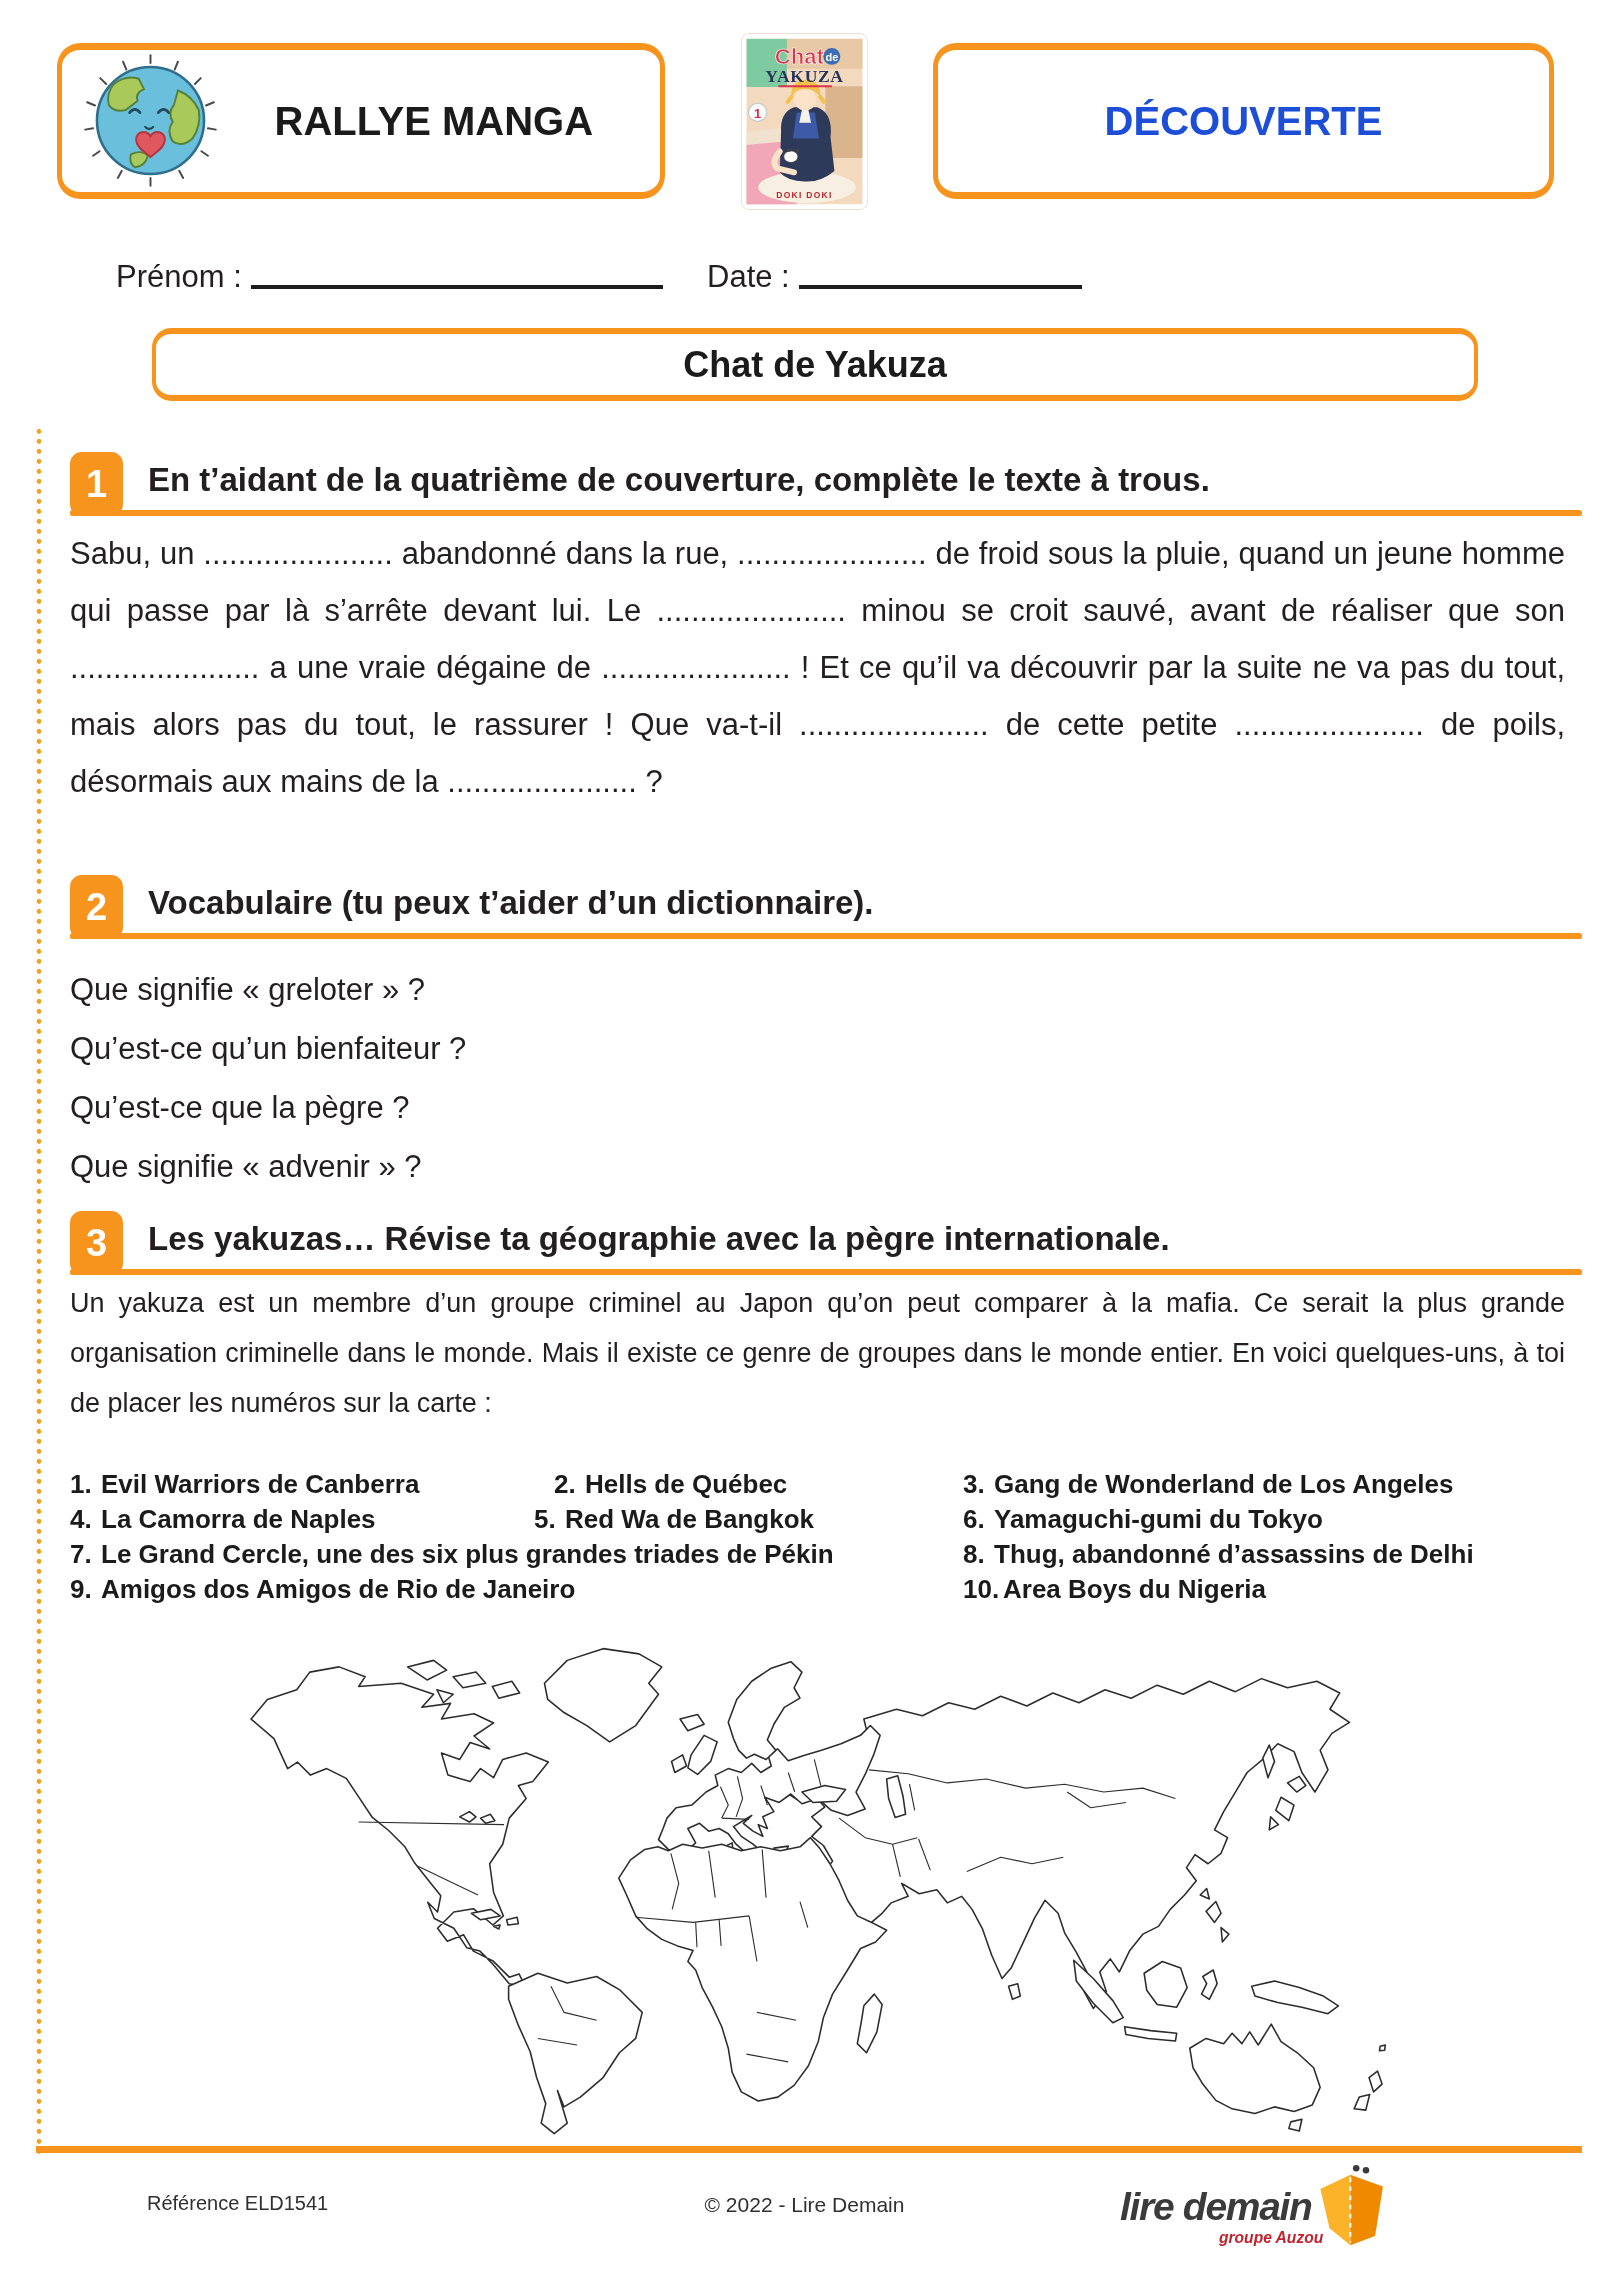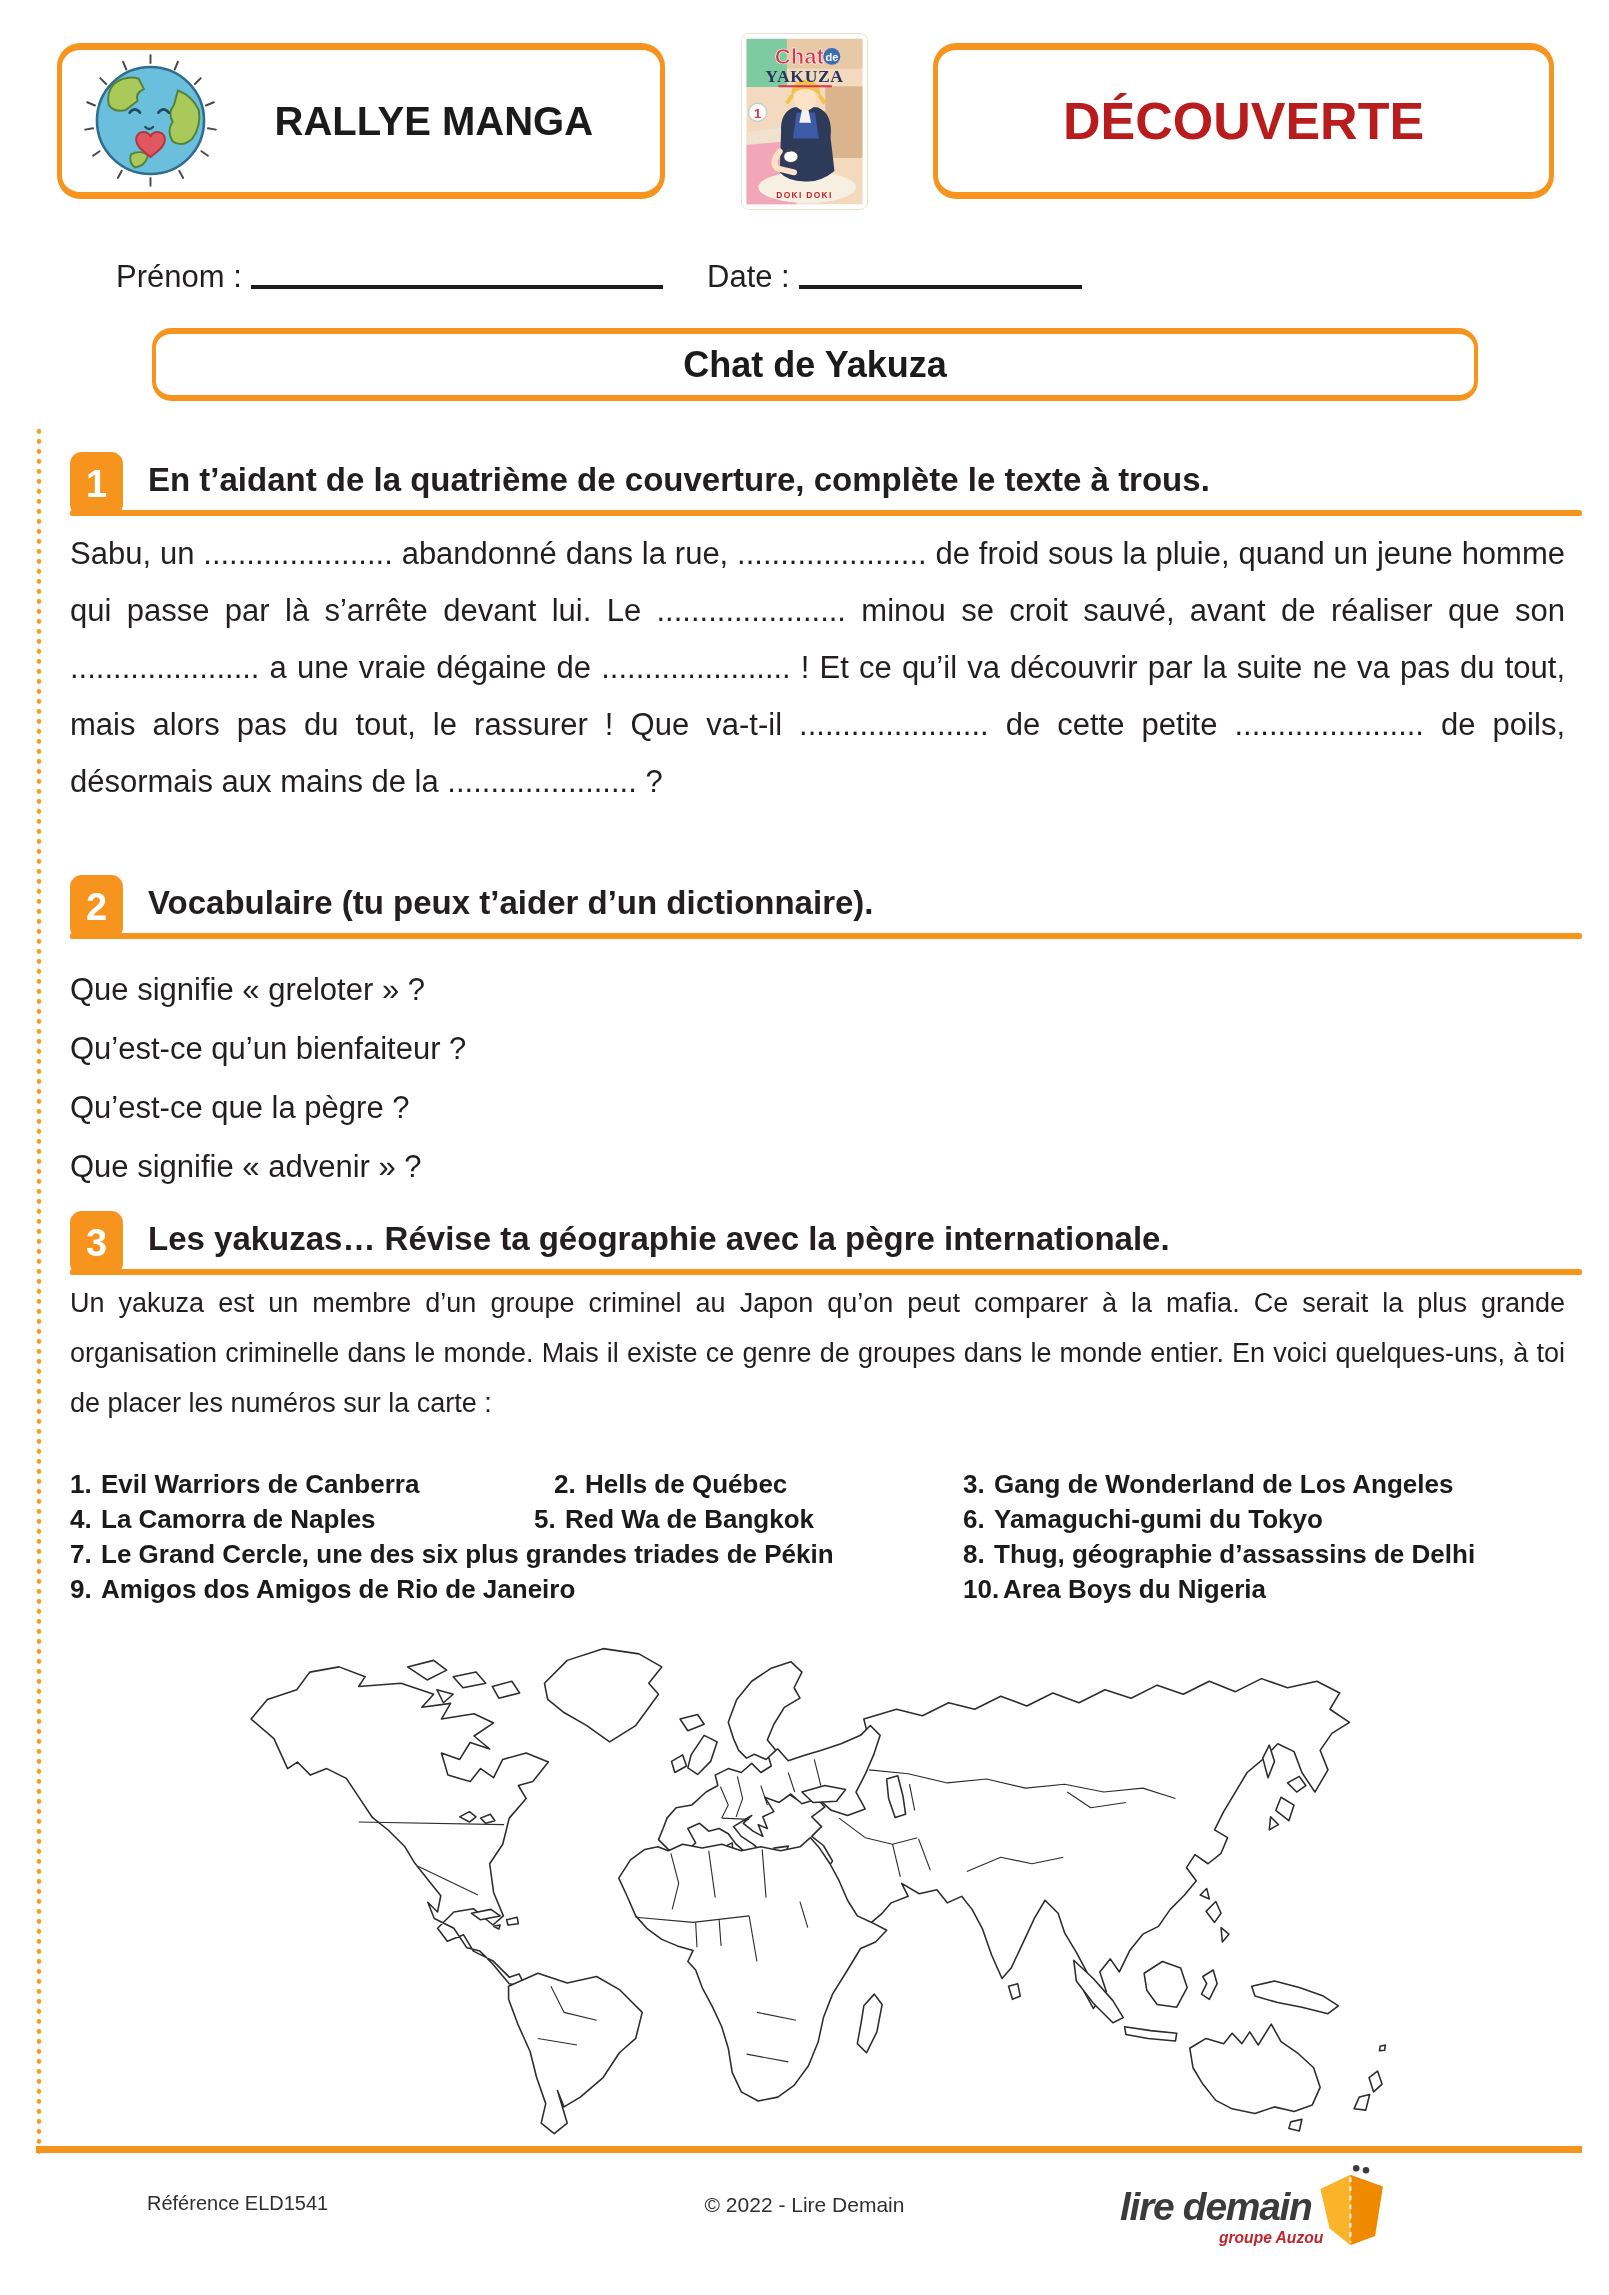--- a/index.html
+++ b/index.html
@@ -6,21 +6,21 @@
   .page{position:relative;width:1609px;height:2295px;background:#ffffff;overflow:hidden;
         font-family:"Liberation Sans",sans-serif;color:#231F20;}
   
   .hbox{position:absolute;border:5.2px solid #F7941D;border-top-width:7.2px;border-bottom-width:7.2px;
         border-radius:23.4px;background:#fff;}
   .hbox-left{left:57px;top:43px;width:598px;height:142px;}
   .hbox-right{left:933px;top:43px;width:611px;height:142px;}
   .hbox-title{position:absolute;left:156px;right:10.4px;top:0;bottom:0;display:flex;align-items:center;justify-content:center;
         font-size:40px;font-weight:bold;letter-spacing:0;color:#1b1b1b;}
   .hbox-title2{position:absolute;left:10.4px;right:10.4px;top:0;bottom:0;display:flex;align-items:center;justify-content:center;
-        font-size:52px;font-weight:bold;color:#b91c1c;}
+        font-size:40px;font-weight:bold;color:#1d4ed8;}
   .globe{position:absolute;left:18px;top:0px;width:141px;height:141px;}
   .cover{position:absolute;left:742px;top:34px;width:125px;height:175px;border-radius:6.5px;overflow:hidden;
          box-shadow:0 0 0 0.7px #e3d5c2;}
   
   .id-row{position:absolute;left:72px;top:259px;width:1494px;display:flex;font-size:31px;}
   .id-group{display:flex;}
   .id-label{white-space:nowrap;margin-right:9px;}
   .id-line{flex:1;border-bottom:4.6px solid #1d1d1d;margin-bottom:5.9px;}
   
   .title-box{position:absolute;left:152px;top:328px;width:1326px;height:73px;box-sizing:border-box;
@@ -188,21 +188,21 @@
   <div class="para para3">Un yakuza est un membre d’un groupe criminel au Japon qu’on peut comparer à la mafia. Ce serait la plus grande organisation criminelle dans le monde. Mais il existe ce genre de groupes dans le monde entier. En voici quelques-uns, à toi de placer les numéros sur la carte :</div>
 
   <div class="gwrap">
     <div class="g" style="left:0;top:0;"><span class="gnum">1.</span><span>Evil Warriors de Canberra</span></div>
     <div class="g" style="left:464px;top:0;margin-left:20px;"><span class="gnum">2.</span><span>Hells de Québec</span></div>
     <div class="g" style="left:893px;top:0;"><span class="gnum">3.</span><span>Gang de Wonderland de Los Angeles</span></div>
     <div class="g" style="left:0;top:35px;"><span class="gnum">4.</span><span>La Camorra de Naples</span></div>
     <div class="g" style="left:464px;top:35px;"><span class="gnum">5.</span><span>Red Wa de Bangkok</span></div>
     <div class="g" style="left:893px;top:35px;"><span class="gnum">6.</span><span>Yamaguchi-gumi du Tokyo</span></div>
     <div class="g" style="left:0;top:70px;"><span class="gnum">7.</span><span>Le Grand Cercle, une des six plus grandes triades de Pékin</span></div>
-    <div class="g" style="left:893px;top:70px;"><span class="gnum">8.</span><span>Thug, géographie d’assassins de Delhi</span></div>
+    <div class="g" style="left:893px;top:70px;"><span class="gnum">8.</span><span>Thug, abandonné d’assassins de Delhi</span></div>
     <div class="g" style="left:0;top:105px;"><span class="gnum">9.</span><span>Amigos dos Amigos de Rio de Janeiro</span></div>
     <div class="g" style="left:893px;top:105px;"><span class="gnum" style="min-width:40px;">10.</span><span>Area Boys du Nigeria</span></div>
   </div>
 
   <div class="map">
     <svg viewBox="0 0 1844 800" width="1202" height="522">
       <g fill="#ffffff" stroke="#2d2d2d" stroke-width="2.4" stroke-linejoin="round">
 
         <path d="M95 180 L60 150 L85 120 L130 105 L150 78 L195 70 L235 85 L225 100 L290 95 L340 112 L322 132 L366 126 L352 150 L402 142 L432 156 L402 176 L426 196 L396 186 L380 212 L352 202 L362 236 L396 246 L412 226 L432 240 L446 212 L482 202 L516 216 L492 246 L470 252 L482 272 L456 302 L446 342 L426 372 L432 416 L447 452 L431 466 L401 441 L371 446 L346 471 L361 491 L386 481 L401 506 L431 521 L456 546 L471 541 L481 561 L456 556 L431 526 L411 506 L391 501 L371 471 L341 456 L331 431 L346 446 L351 421 L331 396 L311 371 L296 346 L271 321 L246 301 L226 271 L206 241 L176 226 L151 236 L131 216 L116 226 Z"></path>
 

